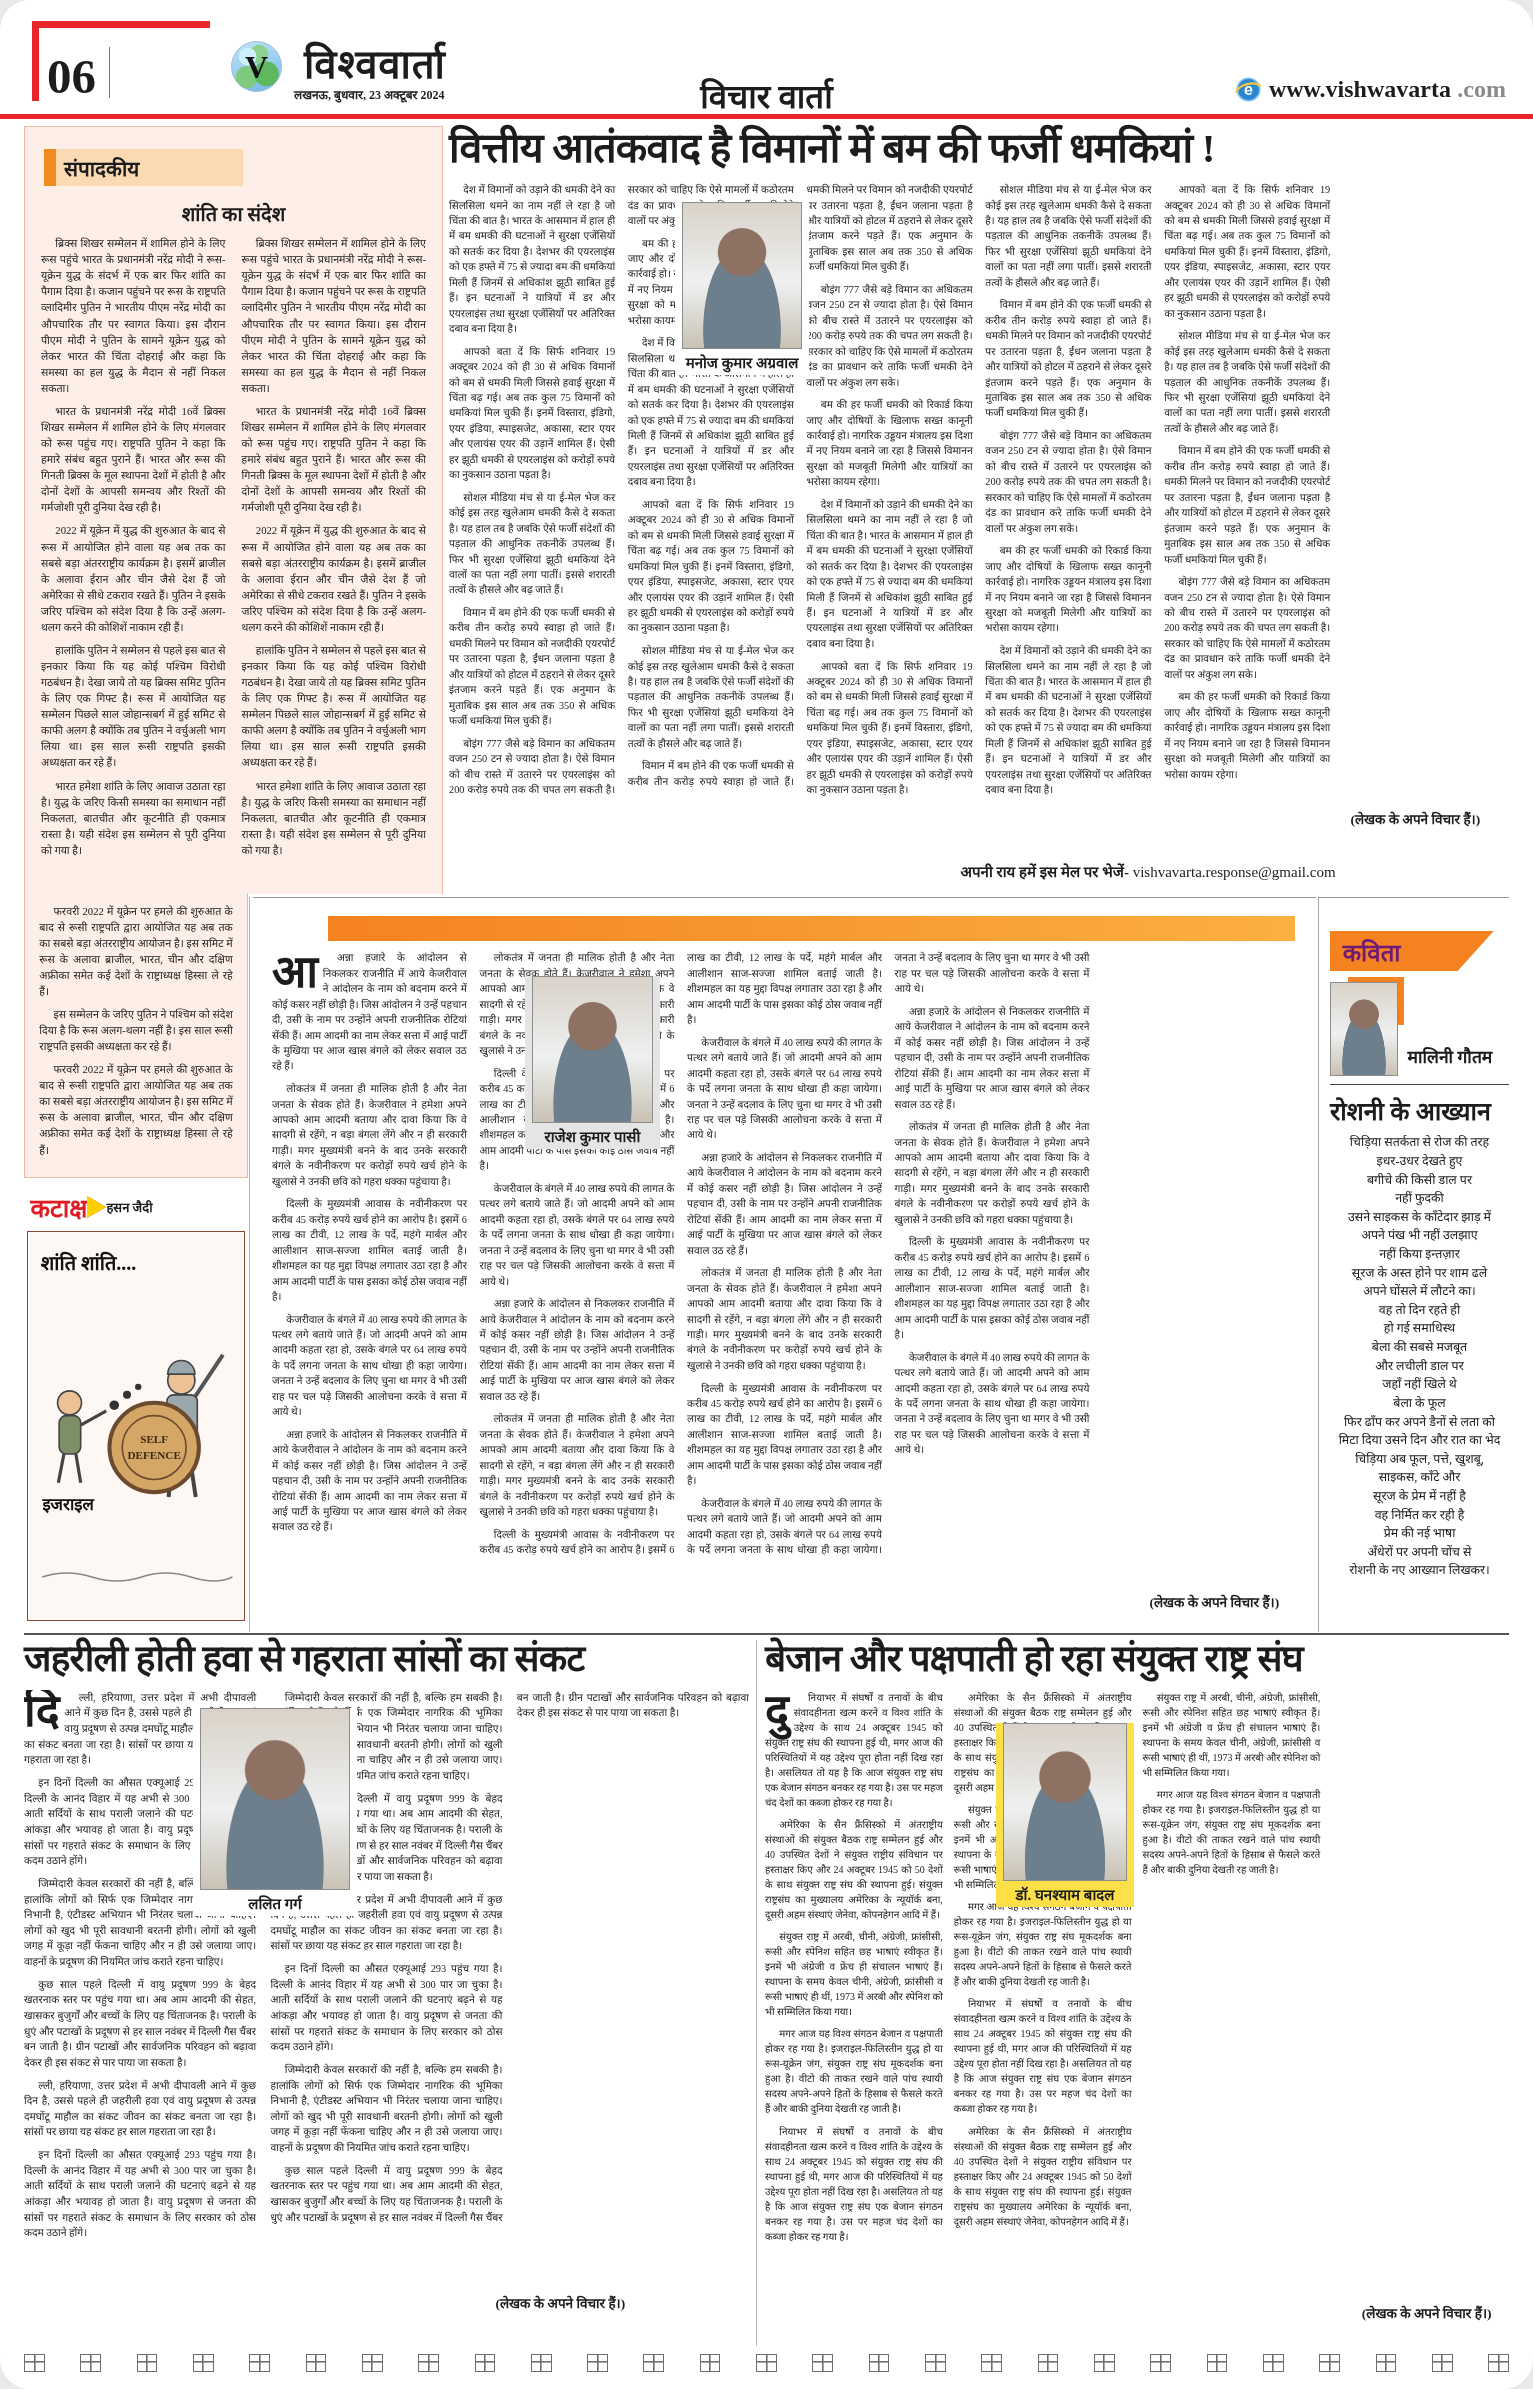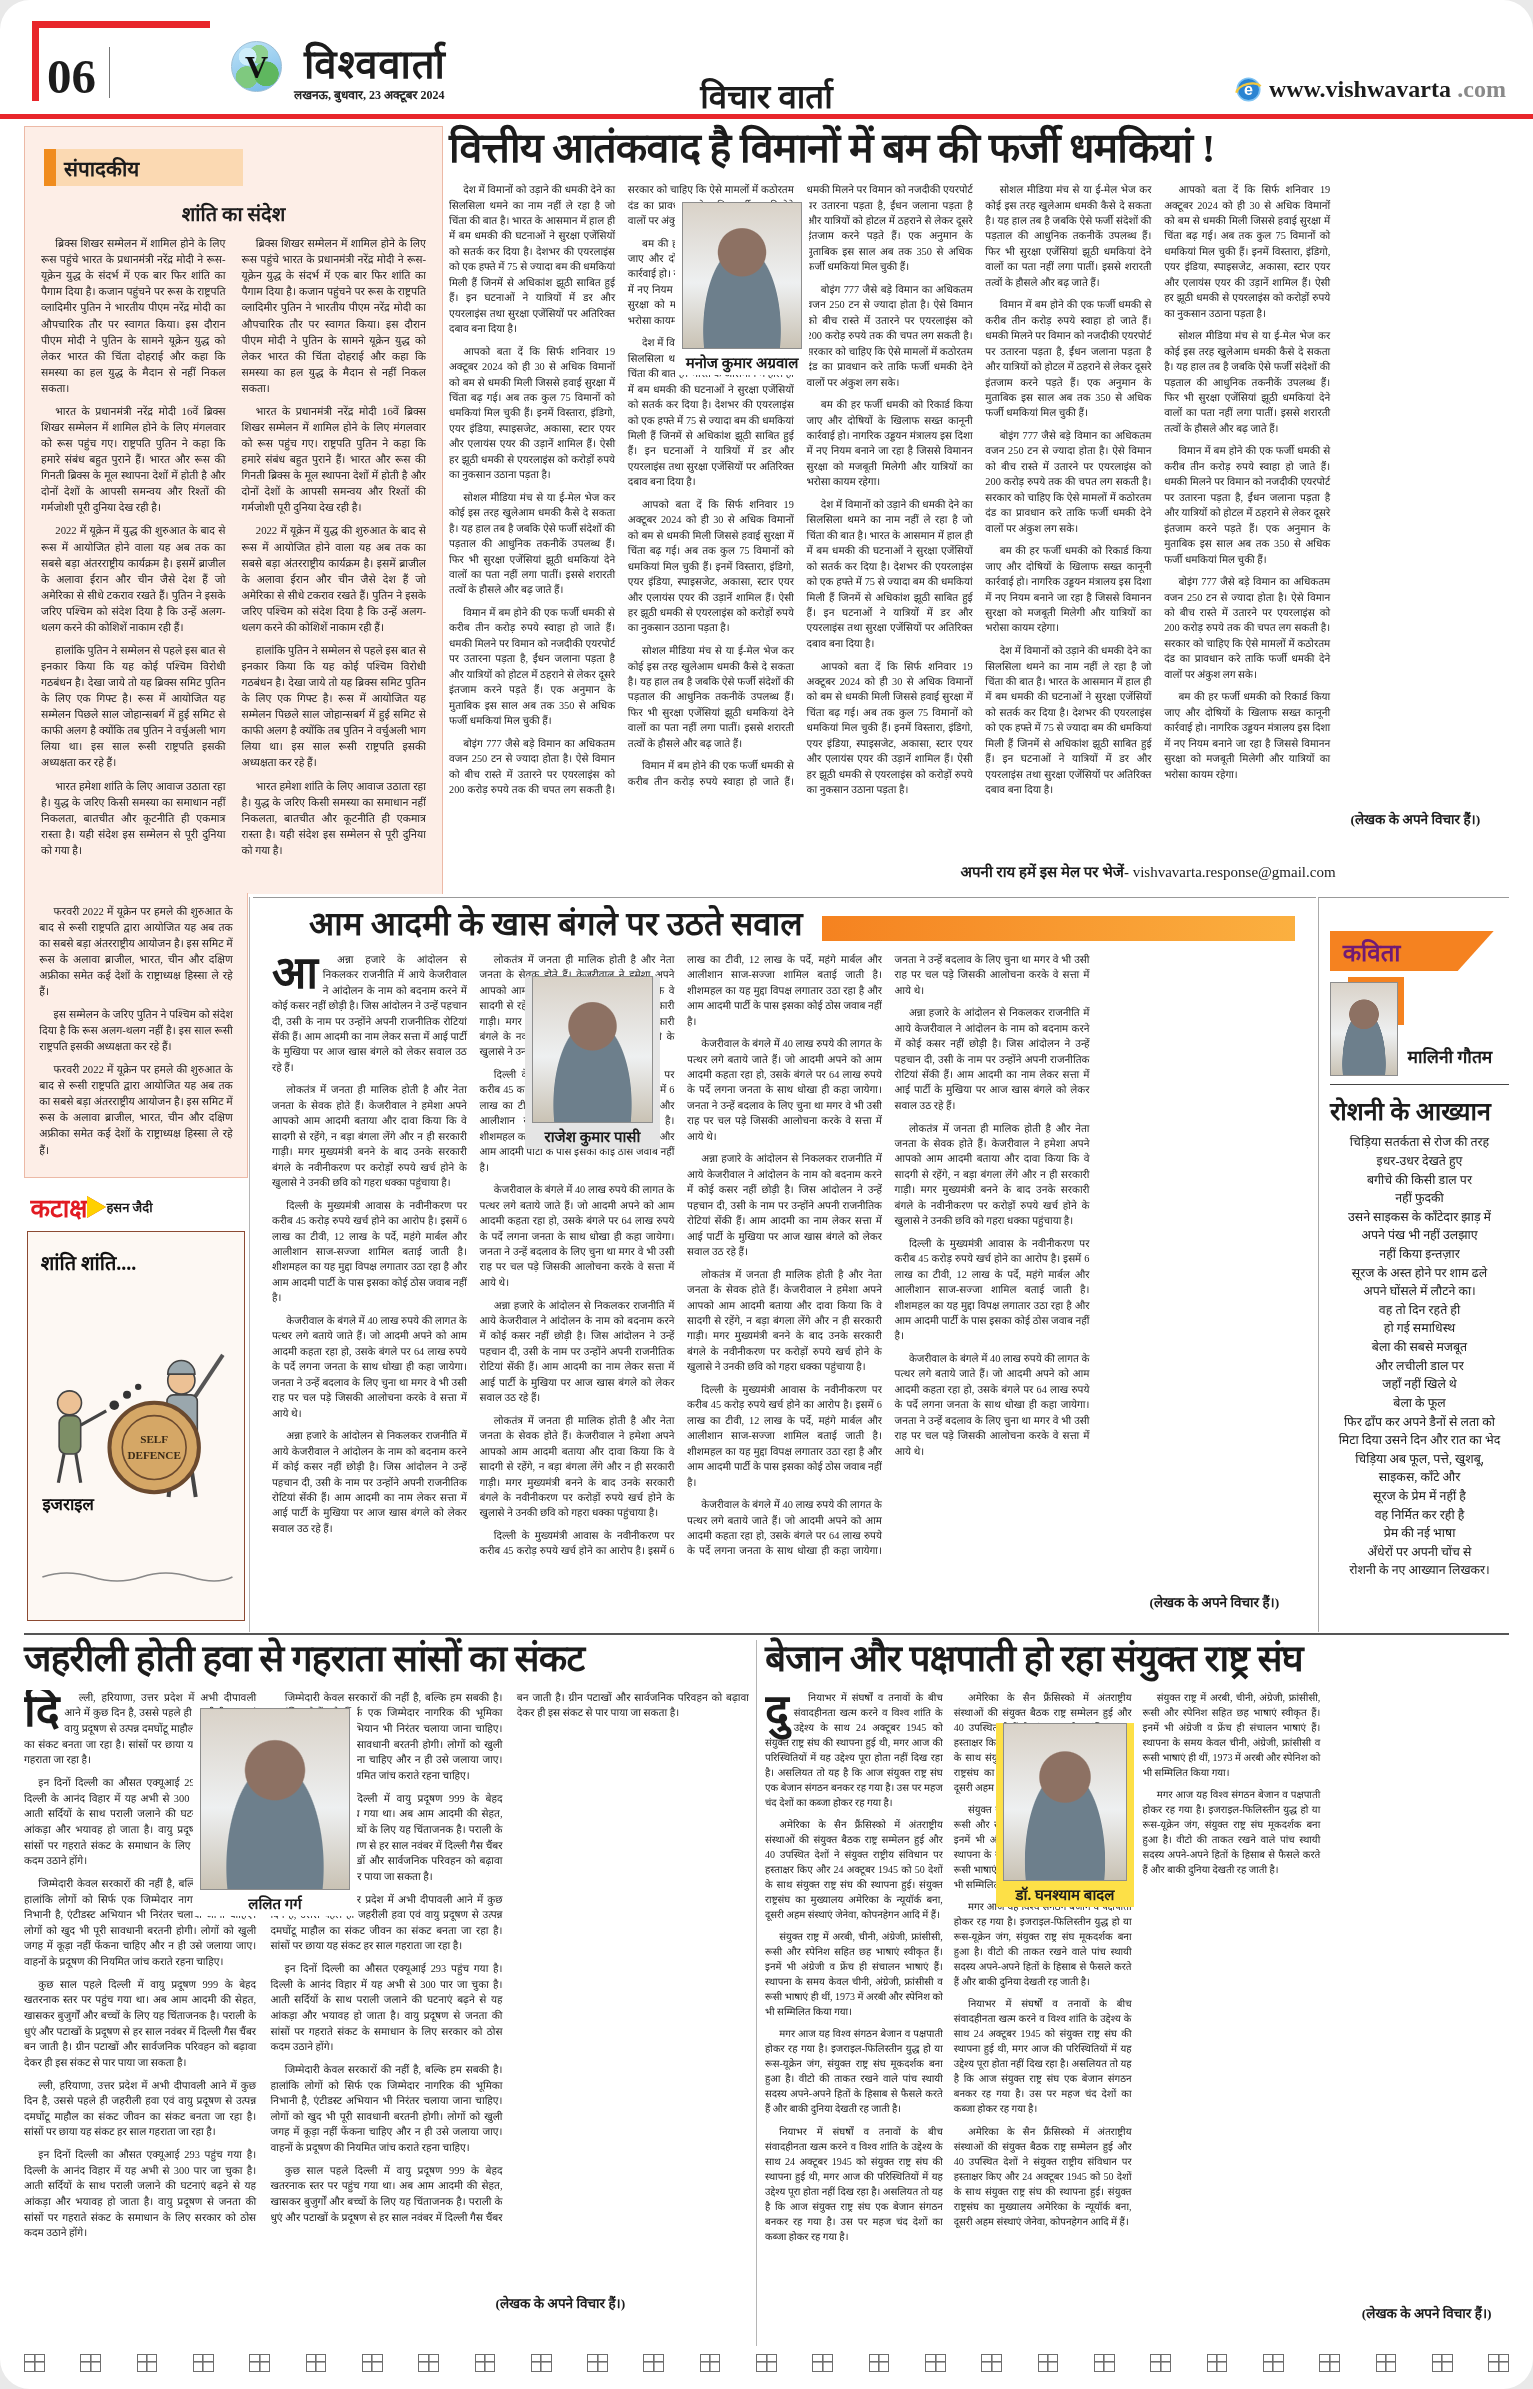--- a/index.html
+++ b/index.html
@@ -222,21 +222,20 @@
       <div class="caption">मनोज कुमार अग्रवाल</div>
     </div>
     <div class="closing" style="right:24px;top:682px;">(लेखक के अपने विचार हैं।)</div>
     <div class="feedback">
       <b>अपनी राय हमें इस मेल पर भेजें-</b><span> vishvavarta.response@gmail.com</span>
     </div>
   </div>
 
   <div class="mid-art">
     <div class="mid-hlrow">
-      <div class="mid-hl">आम आदमी के खास बंगले पर उठते सवाल</div>
       <div class="mid-bar"></div>
     </div>
     <div class="mid-body body-cols">
         <p><span class="dropcap">आ</span>अन्ना हजारे के आंदोलन से निकलकर राजनीति में आये केजरीवाल ने आंदोलन के नाम को बदनाम करने में कोई कसर नहीं छोड़ी है। जिस आंदोलन ने उन्हें पहचान दी, उसी के नाम पर उन्होंने अपनी राजनीतिक रोटियां सेंकी हैं। आम आदमी का नाम लेकर सत्ता में आई पार्टी के मुखिया पर आज खास बंगले को लेकर सवाल उठ रहे हैं।</p>
         <p>लोकतंत्र में जनता ही मालिक होती है और नेता जनता के सेवक होते हैं। केजरीवाल ने हमेशा अपने आपको आम आदमी बताया और दावा किया कि वे सादगी से रहेंगे, न बड़ा बंगला लेंगे और न ही सरकारी गाड़ी। मगर मुख्यमंत्री बनने के बाद उनके सरकारी बंगले के नवीनीकरण पर करोड़ों रुपये खर्च होने के खुलासे ने उनकी छवि को गहरा धक्का पहुंचाया है।</p>
         <p>दिल्ली के मुख्यमंत्री आवास के नवीनीकरण पर करीब 45 करोड़ रुपये खर्च होने का आरोप है। इसमें 6 लाख का टीवी, 12 लाख के पर्दे, महंगे मार्बल और आलीशान साज-सज्जा शामिल बताई जाती है। शीशमहल का यह मुद्दा विपक्ष लगातार उठा रहा है और आम आदमी पार्टी के पास इसका कोई ठोस जवाब नहीं है।</p>
         <p>केजरीवाल के बंगले में 40 लाख रुपये की लागत के पत्थर लगे बताये जाते हैं। जो आदमी अपने को आम आदमी कहता रहा हो, उसके बंगले पर 64 लाख रुपये के पर्दे लगना जनता के साथ धोखा ही कहा जायेगा। जनता ने उन्हें बदलाव के लिए चुना था मगर वे भी उसी राह पर चल पड़े जिसकी आलोचना करके वे सत्ता में आये थे।</p>
         <p>अन्ना हजारे के आंदोलन से निकलकर राजनीति में आये केजरीवाल ने आंदोलन के नाम को बदनाम करने में कोई कसर नहीं छोड़ी है। जिस आंदोलन ने उन्हें पहचान दी, उसी के नाम पर उन्होंने अपनी राजनीतिक रोटियां सेंकी हैं। आम आदमी का नाम लेकर सत्ता में आई पार्टी के मुखिया पर आज खास बंगले को लेकर सवाल उठ रहे हैं।</p>
         <p>लोकतंत्र में जनता ही मालिक होती है और नेता जनता के सेवक होते हैं। केजरीवाल ने हमेशा अपने आपको आम आदमी बताया और दावा किया कि वे सादगी से रहेंगे, न बड़ा बंगला लेंगे और न ही सरकारी गाड़ी। मगर मुख्यमंत्री बनने के बाद उनके सरकारी बंगले के नवीनीकरण पर करोड़ों रुपये खर्च होने के खुलासे ने उनकी छवि को गहरा धक्का पहुंचाया है।</p>
         <p>दिल्ली के मुख्यमंत्री आवास के नवीनीकरण पर करीब 45 करोड़ रुपये खर्च होने का आरोप है। इसमें 6 लाख का टीवी, 12 लाख के पर्दे, महंगे मार्बल और आलीशान साज-सज्जा शामिल बताई जाती है। शीशमहल का यह मुद्दा विपक्ष लगातार उठा रहा है और आम आदमी पार्टी के पास इसका कोई ठोस जवाब नहीं है।</p>

